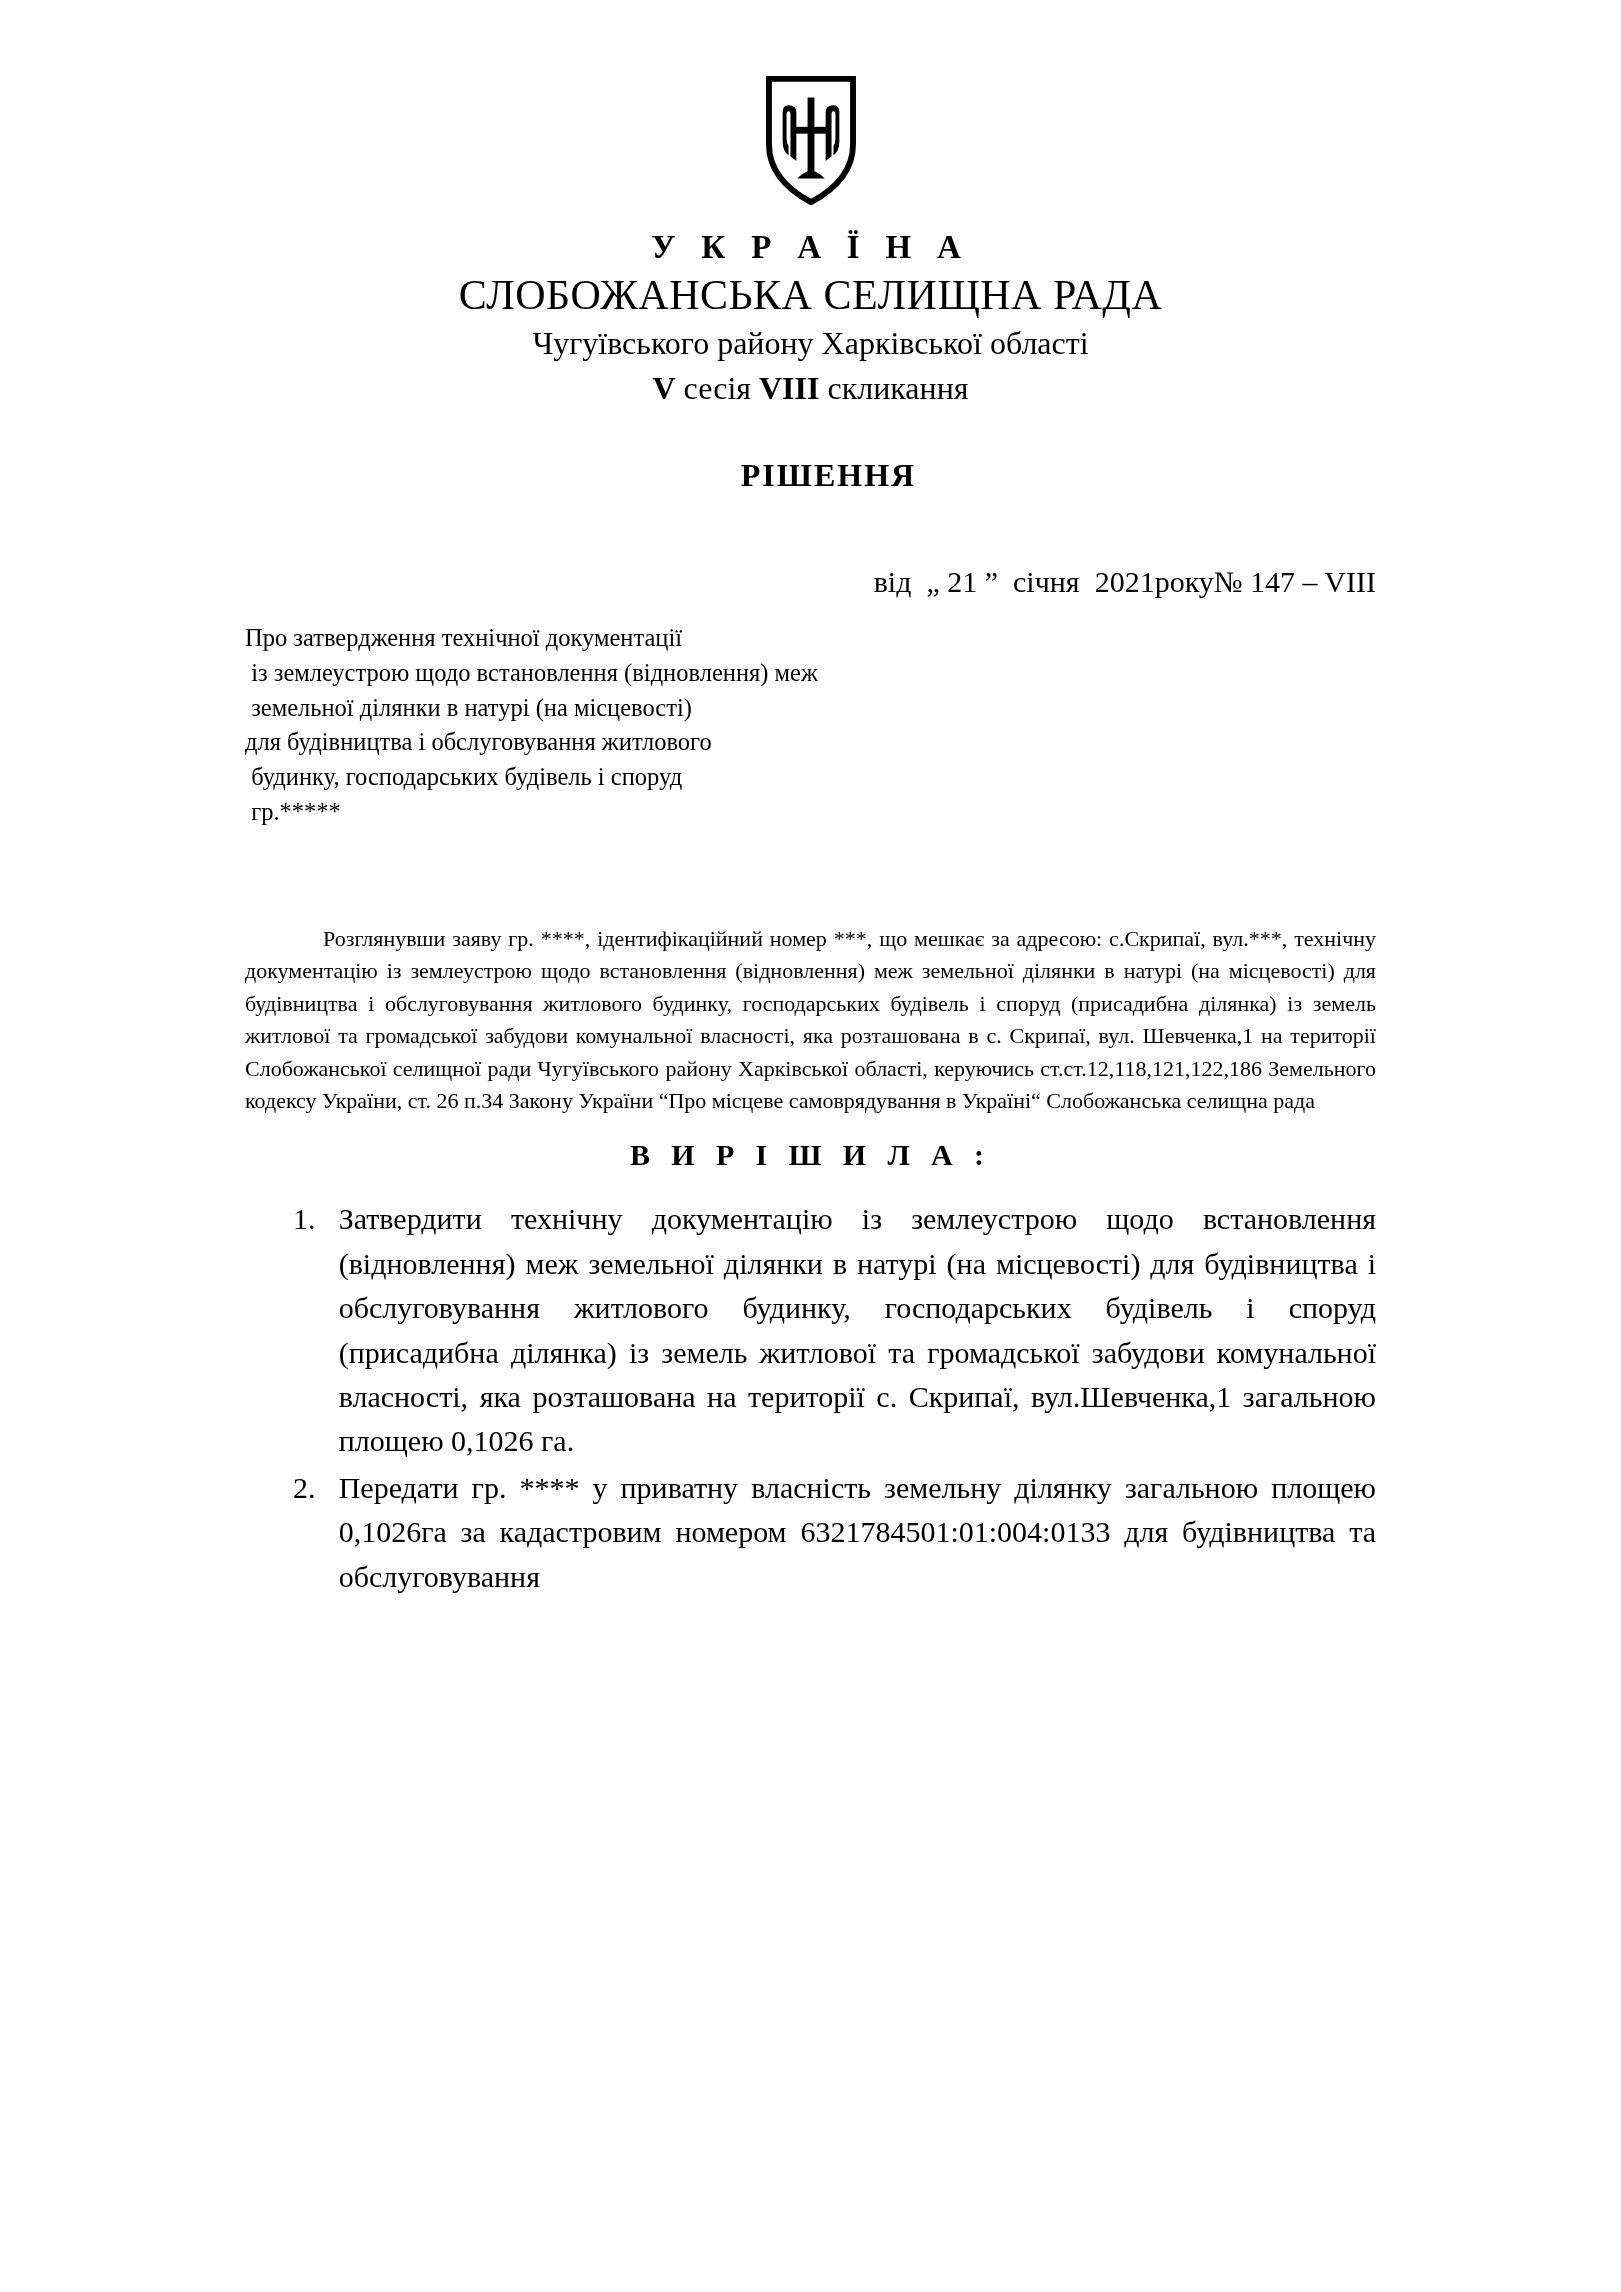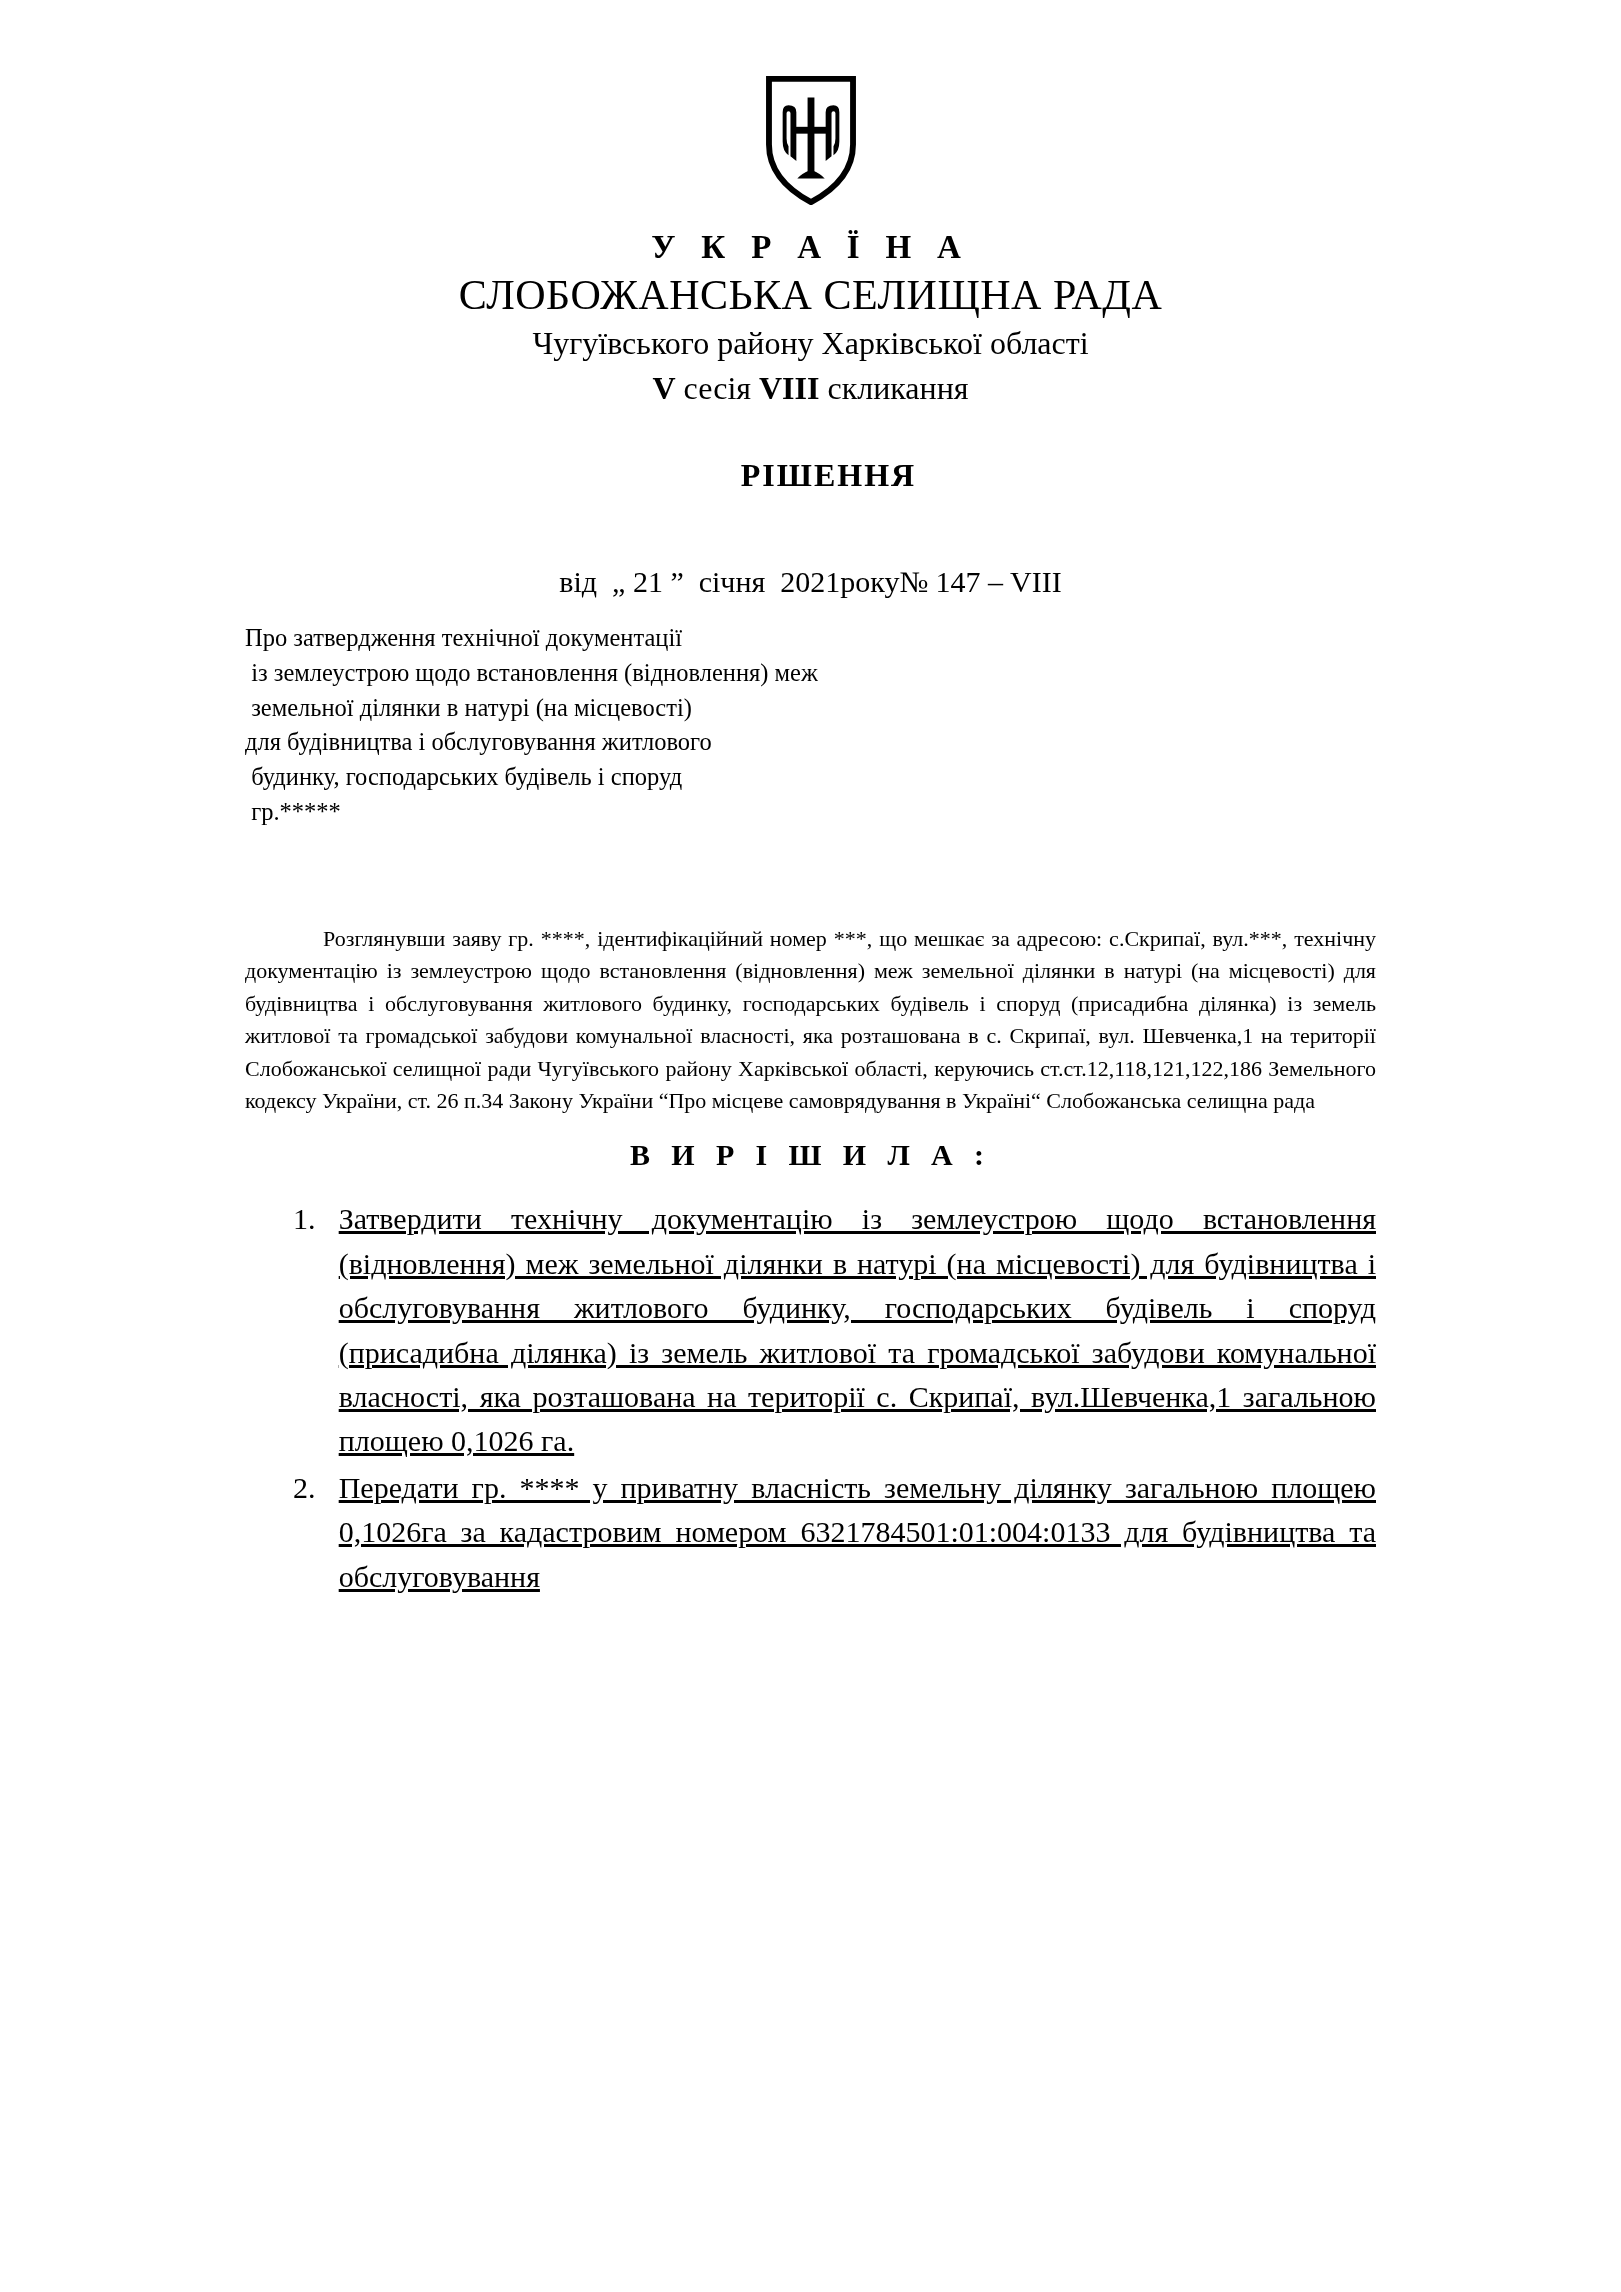--- a/index.html
+++ b/index.html
@@ -59,21 +59,21 @@
   .decision-word {
     text-align: center;
     font-size: 32px;
     font-weight: bold;
     letter-spacing: 2px;
     margin-top: 47px;
     padding-left: 36px;
   }
   .meta-row {
     display: flex;
-    justify-content: center;
+    justify-content: flex-end;
     align-items: baseline;
     margin-top: 71px;
     padding: 0 245px 0 245px;
     font-size: 30px;
   }
   .meta-date {
     white-space: pre;
   }
   .meta-number {
     white-space: pre;
@@ -105,21 +105,20 @@
     font-weight: bold;
     letter-spacing: 6.9px;
     margin-top: 20px;
   }
   ol.items {
     margin: 25.5px 0 0 0;
     padding: 0 245px 0 323px;
     font-size: 30px;
     line-height: 1.48;
     list-style-position: outside;
-    text-decoration: underline;
   }
   ol.items li {
     text-align: justify;
     text-justify: inter-word;
     margin-bottom: 2px;
     padding-left: 15.7px;
   }
 </style>
 </head>
 <body>

